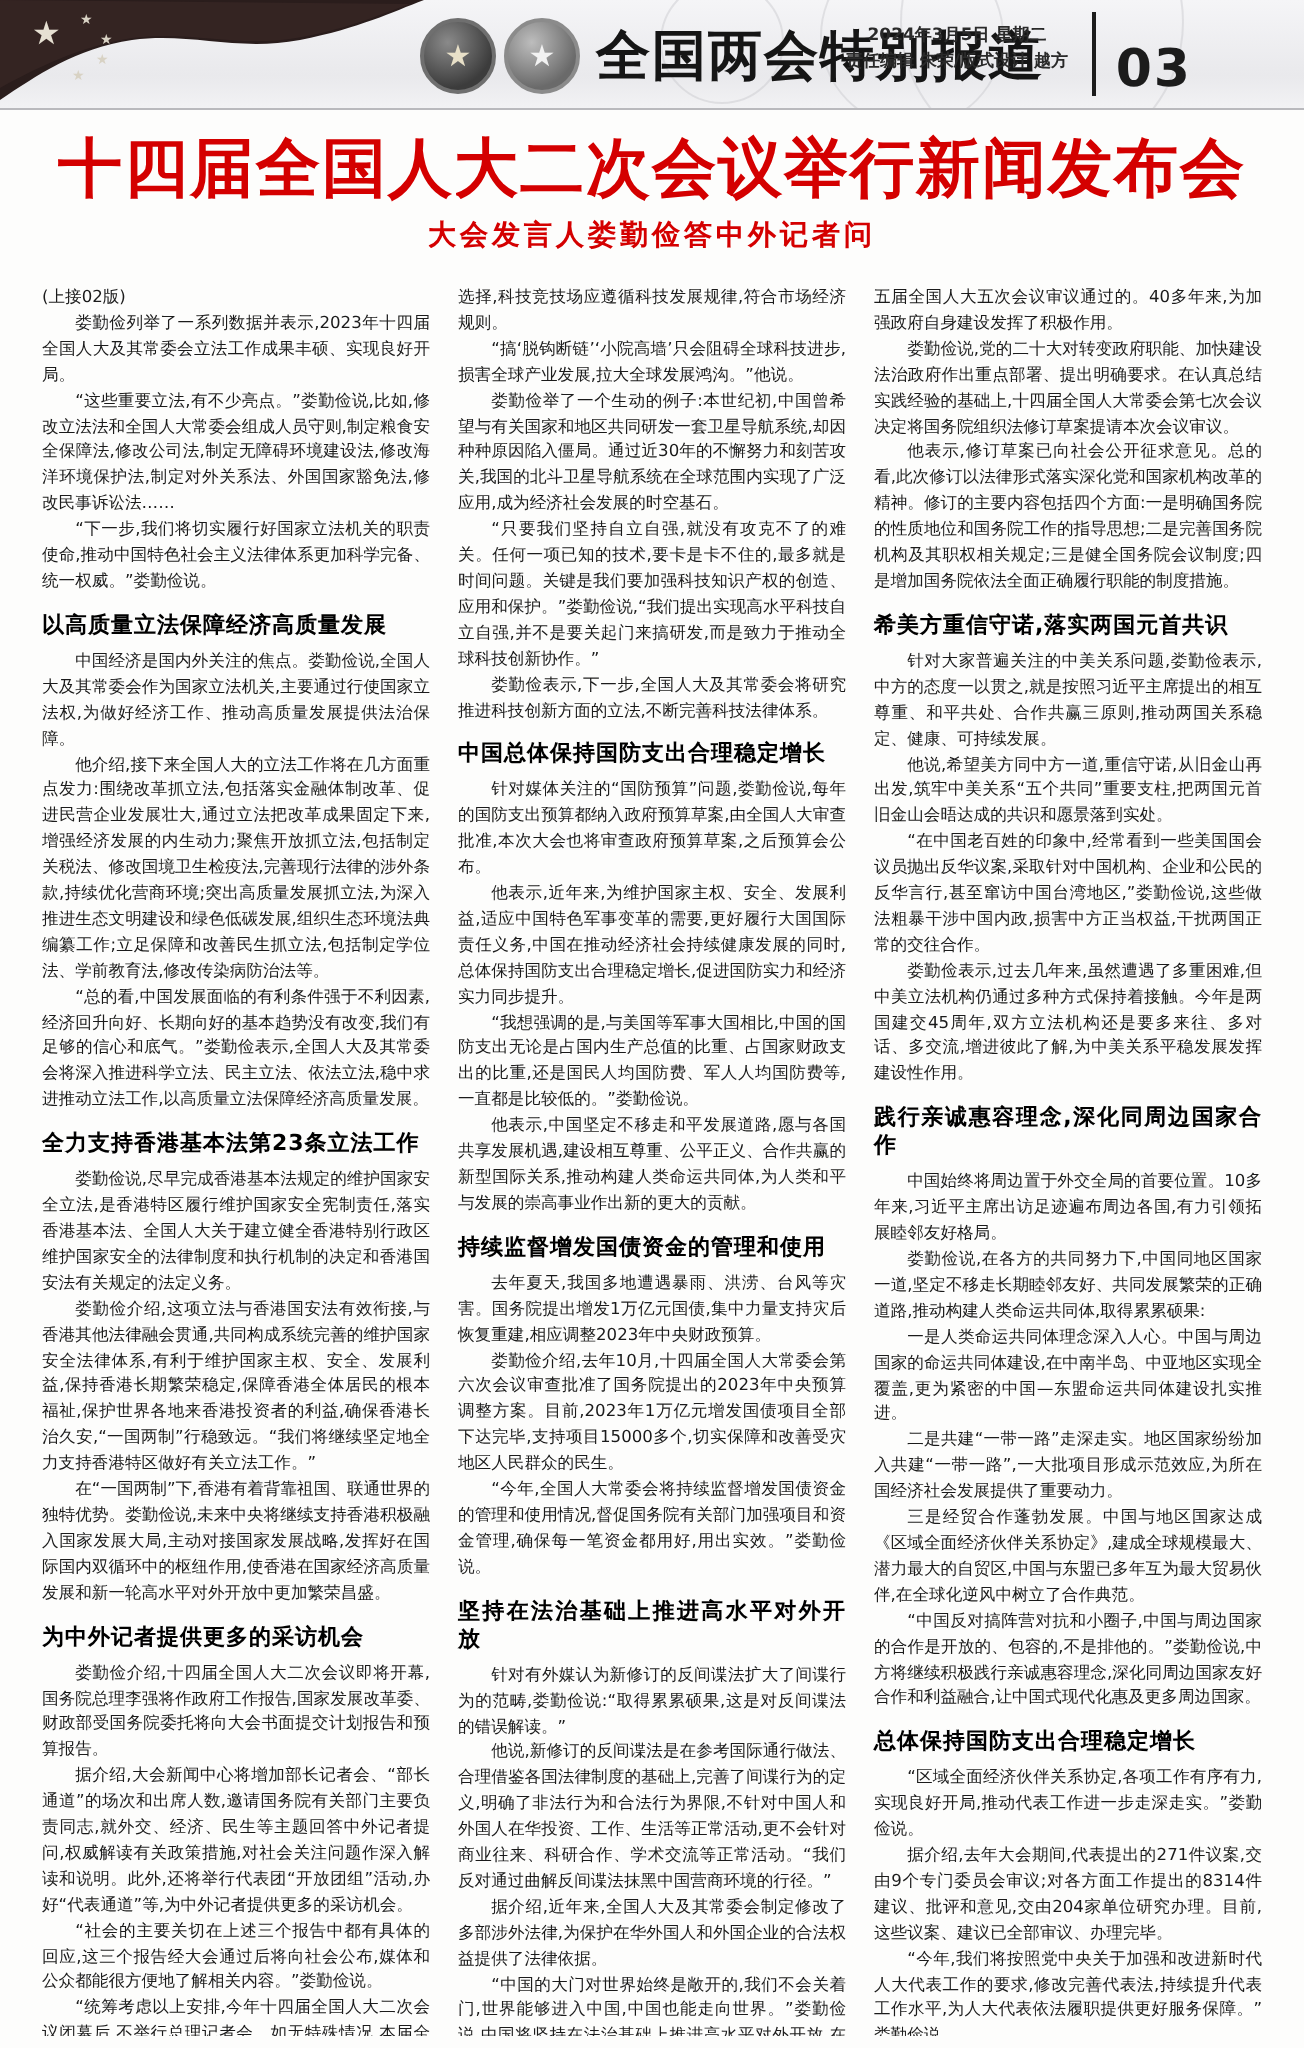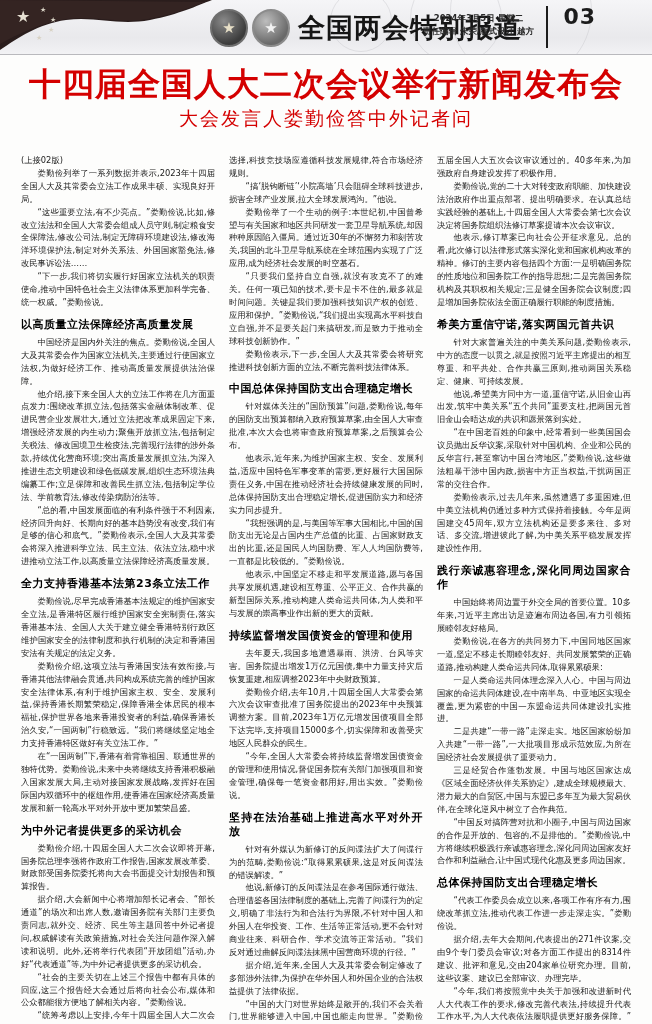--- a/index.html
+++ b/index.html
@@ -32,31 +32,31 @@
     position:absolute;left:298px;top:10px;
     font-size:27px;font-weight:bold;letter-spacing:1px;color:#151515;
     white-space:nowrap;
   }
   .dateblock{
     position:absolute;right:118px;top:12px;text-align:center;
     font-size:8.5px;font-weight:bold;color:#2a2a2a;line-height:13px;white-space:nowrap;
   }
   .pagedivider{position:absolute;right:104px;top:6px;width:2px;height:42px;background:#1c1c1c;}
   .pageno{
-    position:absolute;right:56px;top:4px;
-    font-size:22px;font-weight:bold;color:#1c1c1c;letter-spacing:1px;
+    position:absolute;right:56px;top:20px;
+    font-size:26px;font-weight:bold;color:#1c1c1c;letter-spacing:1px;
   }
   
   .headline-block{padding:10px 10px 4px;text-align:center;}
   .headline-title{
     margin:0;font-size:32px;line-height:38px;font-weight:900;
     letter-spacing:1px;white-space:nowrap;
   }
   .headline-sub{
-    margin:4px 0 12px;font-size:19px;line-height:23px;font-weight:400;letter-spacing:2px;
+    margin:4px 0 0;font-size:14px;line-height:23px;font-weight:700;letter-spacing:2px;
   }
   
   .columns{
     display:flex;gap:14px;padding:8px 21px 0;height:884px;overflow:hidden;
     box-sizing:border-box;
   }
   .col{flex:1 1 0;min-width:0;text-align:justify;}
   .col p{
     margin:0;font-size:8.3px;line-height:12.9px;text-indent:2em;
     color:#1b1b1b;word-break:break-all;
@@ -160,19 +160,19 @@
         <p>“在中国老百姓的印象中,经常看到一些美国国会议员抛出反华议案,采取针对中国机构、企业和公民的反华言行,甚至窜访中国台湾地区,”娄勤俭说,这些做法粗暴干涉中国内政,损害中方正当权益,干扰两国正常的交往合作。</p>
         <p>娄勤俭表示,过去几年来,虽然遭遇了多重困难,但中美立法机构仍通过多种方式保持着接触。今年是两国建交45周年,双方立法机构还是要多来往、多对话、多交流,增进彼此了解,为中美关系平稳发展发挥建设性作用。</p>
         <h3>践行亲诚惠容理念,深化同周边国家合作</h3>
         <p>中国始终将周边置于外交全局的首要位置。10多年来,习近平主席出访足迹遍布周边各国,有力引领拓展睦邻友好格局。</p>
         <p>娄勤俭说,在各方的共同努力下,中国同地区国家一道,坚定不移走长期睦邻友好、共同发展繁荣的正确道路,推动构建人类命运共同体,取得累累硕果:</p>
         <p>一是人类命运共同体理念深入人心。中国与周边国家的命运共同体建设,在中南半岛、中亚地区实现全覆盖,更为紧密的中国—东盟命运共同体建设扎实推进。</p>
         <p>二是共建“一带一路”走深走实。地区国家纷纷加入共建“一带一路”,一大批项目形成示范效应,为所在国经济社会发展提供了重要动力。</p>
         <p>三是经贸合作蓬勃发展。中国与地区国家达成《区域全面经济伙伴关系协定》,建成全球规模最大、潜力最大的自贸区,中国与东盟已多年互为最大贸易伙伴,在全球化逆风中树立了合作典范。</p>
         <p>“中国反对搞阵营对抗和小圈子,中国与周边国家的合作是开放的、包容的,不是排他的。”娄勤俭说,中方将继续积极践行亲诚惠容理念,深化同周边国家友好合作和利益融合,让中国式现代化惠及更多周边国家。</p>
         <h3>总体保持国防支出合理稳定增长</h3>
-        <p>“代表工作委员会成立以来,各项工作有序有力,围绕改革抓立法,推动代表工作进一步走深走实。”娄勤俭说。</p>
+        <p>“区域全面经济伙伴关系协定,各项工作有序有力,实现良好开局,推动代表工作进一步走深走实。”娄勤俭说。</p>
         <p>据介绍,去年大会期间,代表提出的271件议案,交由9个专门委员会审议;对各方面工作提出的8314件建议、批评和意见,交由204家单位研究办理。目前,这些议案、建议已全部审议、办理完毕。</p>
         <p>“今年,我们将按照党中央关于加强和改进新时代人大代表工作的要求,修改完善代表法,持续提升代表工作水平,为人大代表依法履职提供更好服务保障。”娄勤俭说。</p>
       </div>
     </div>
 
 </div>
 
 </body></html>

